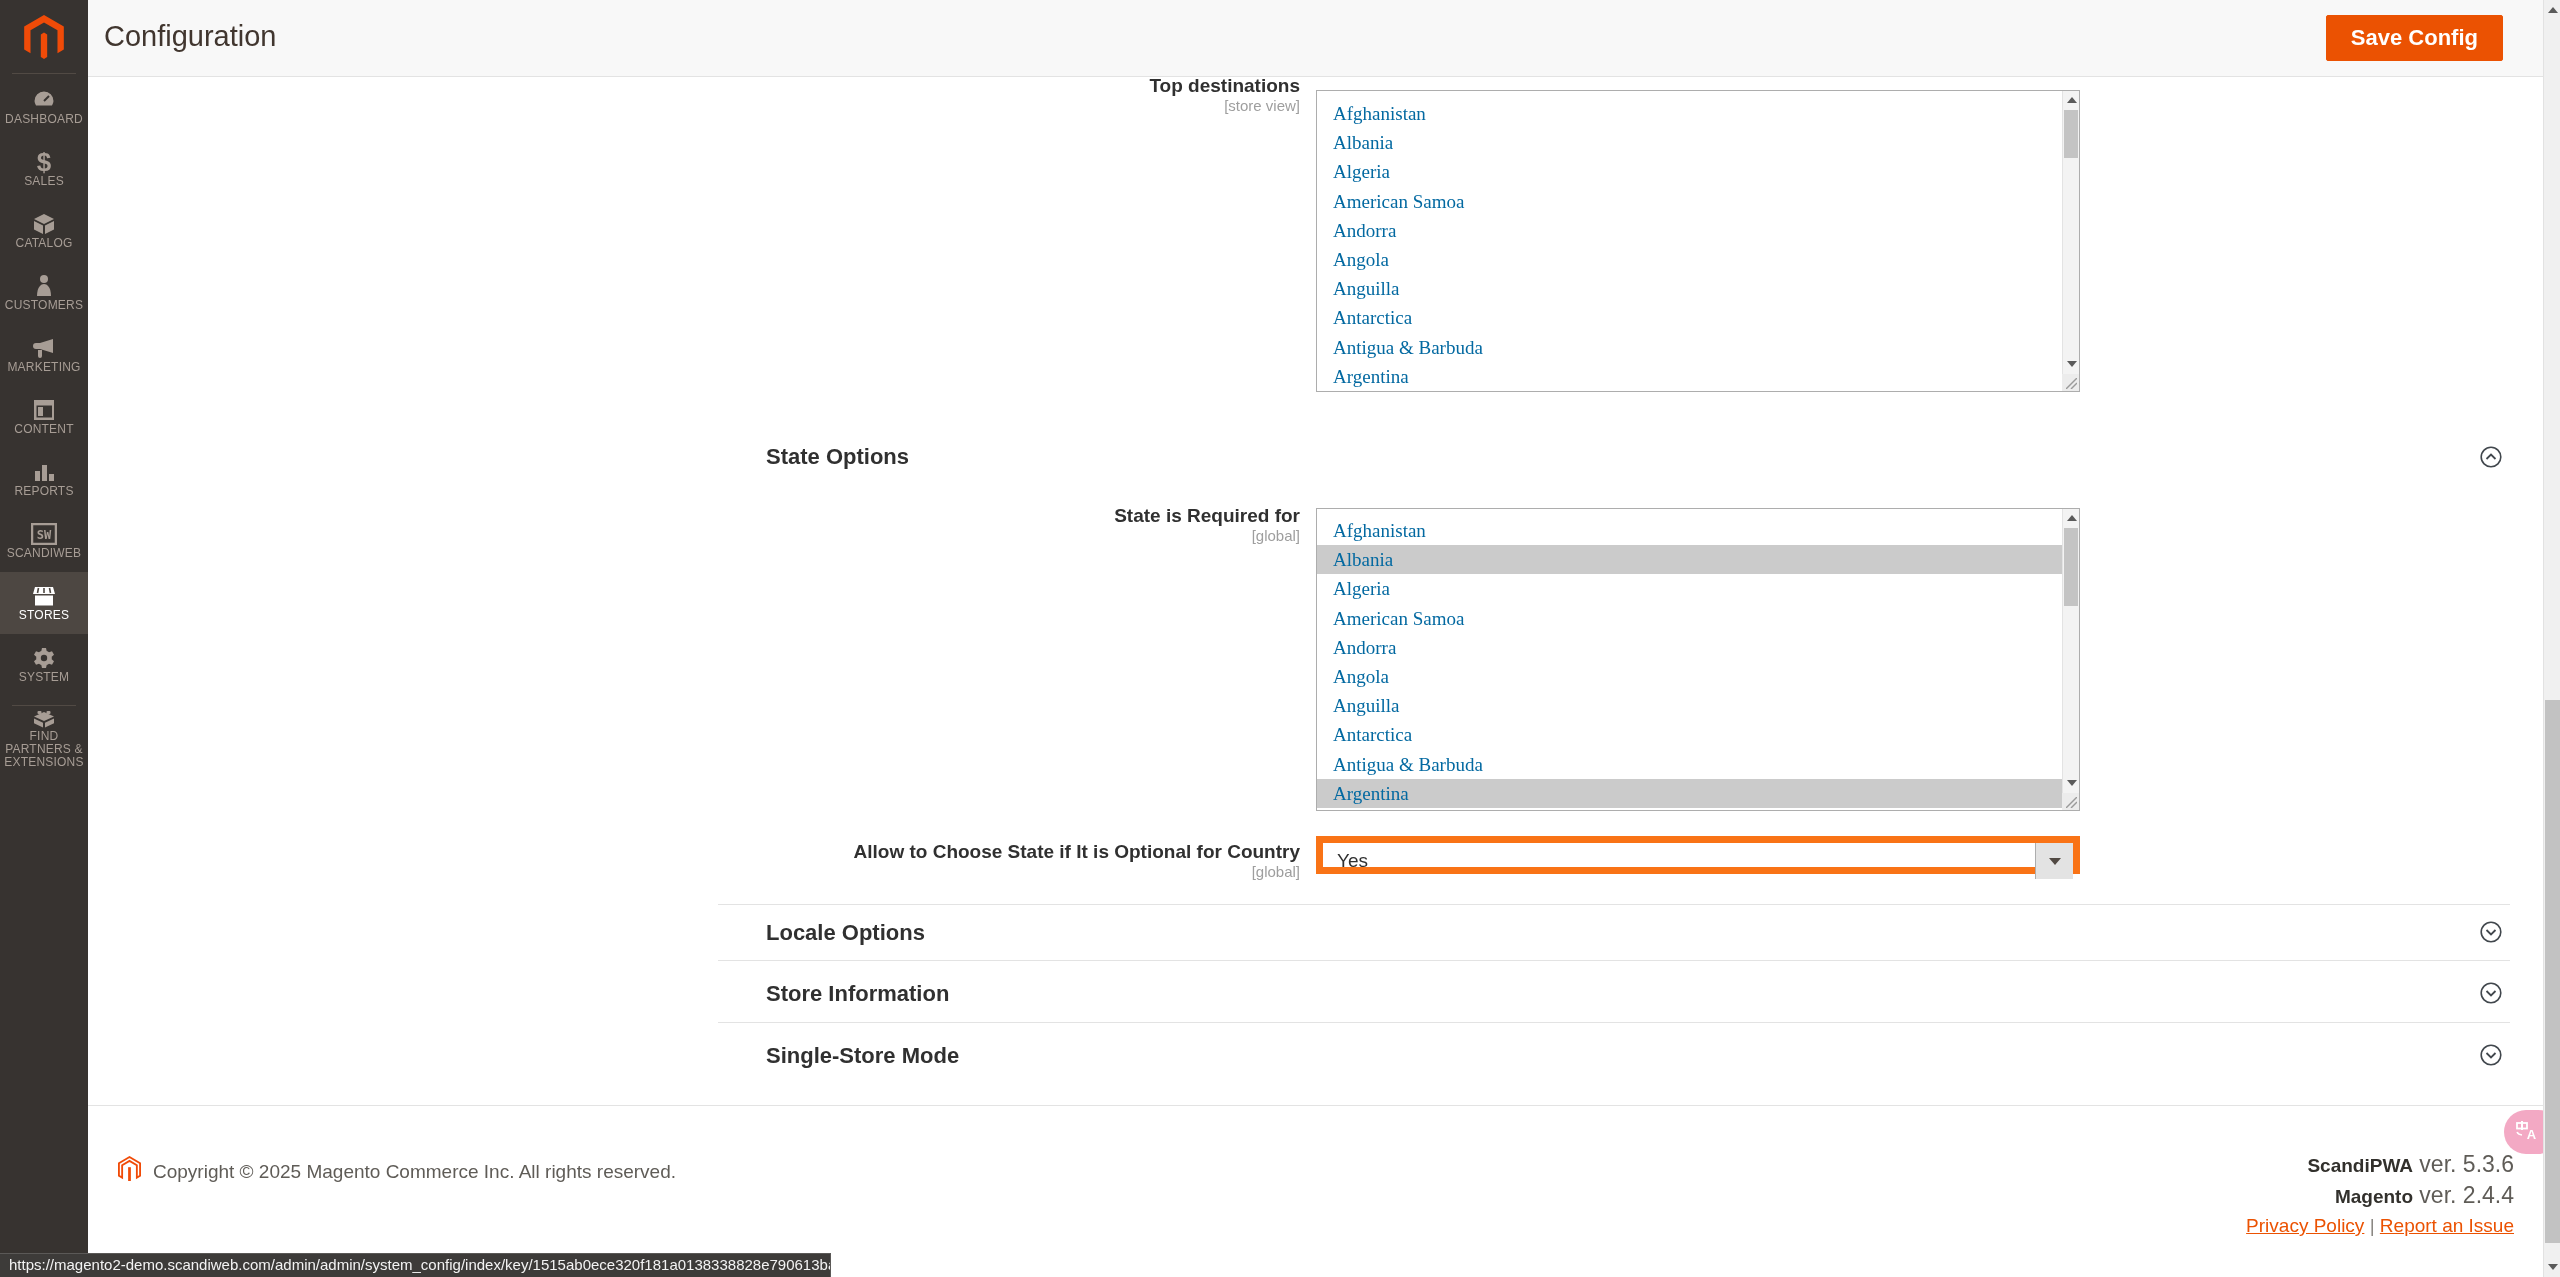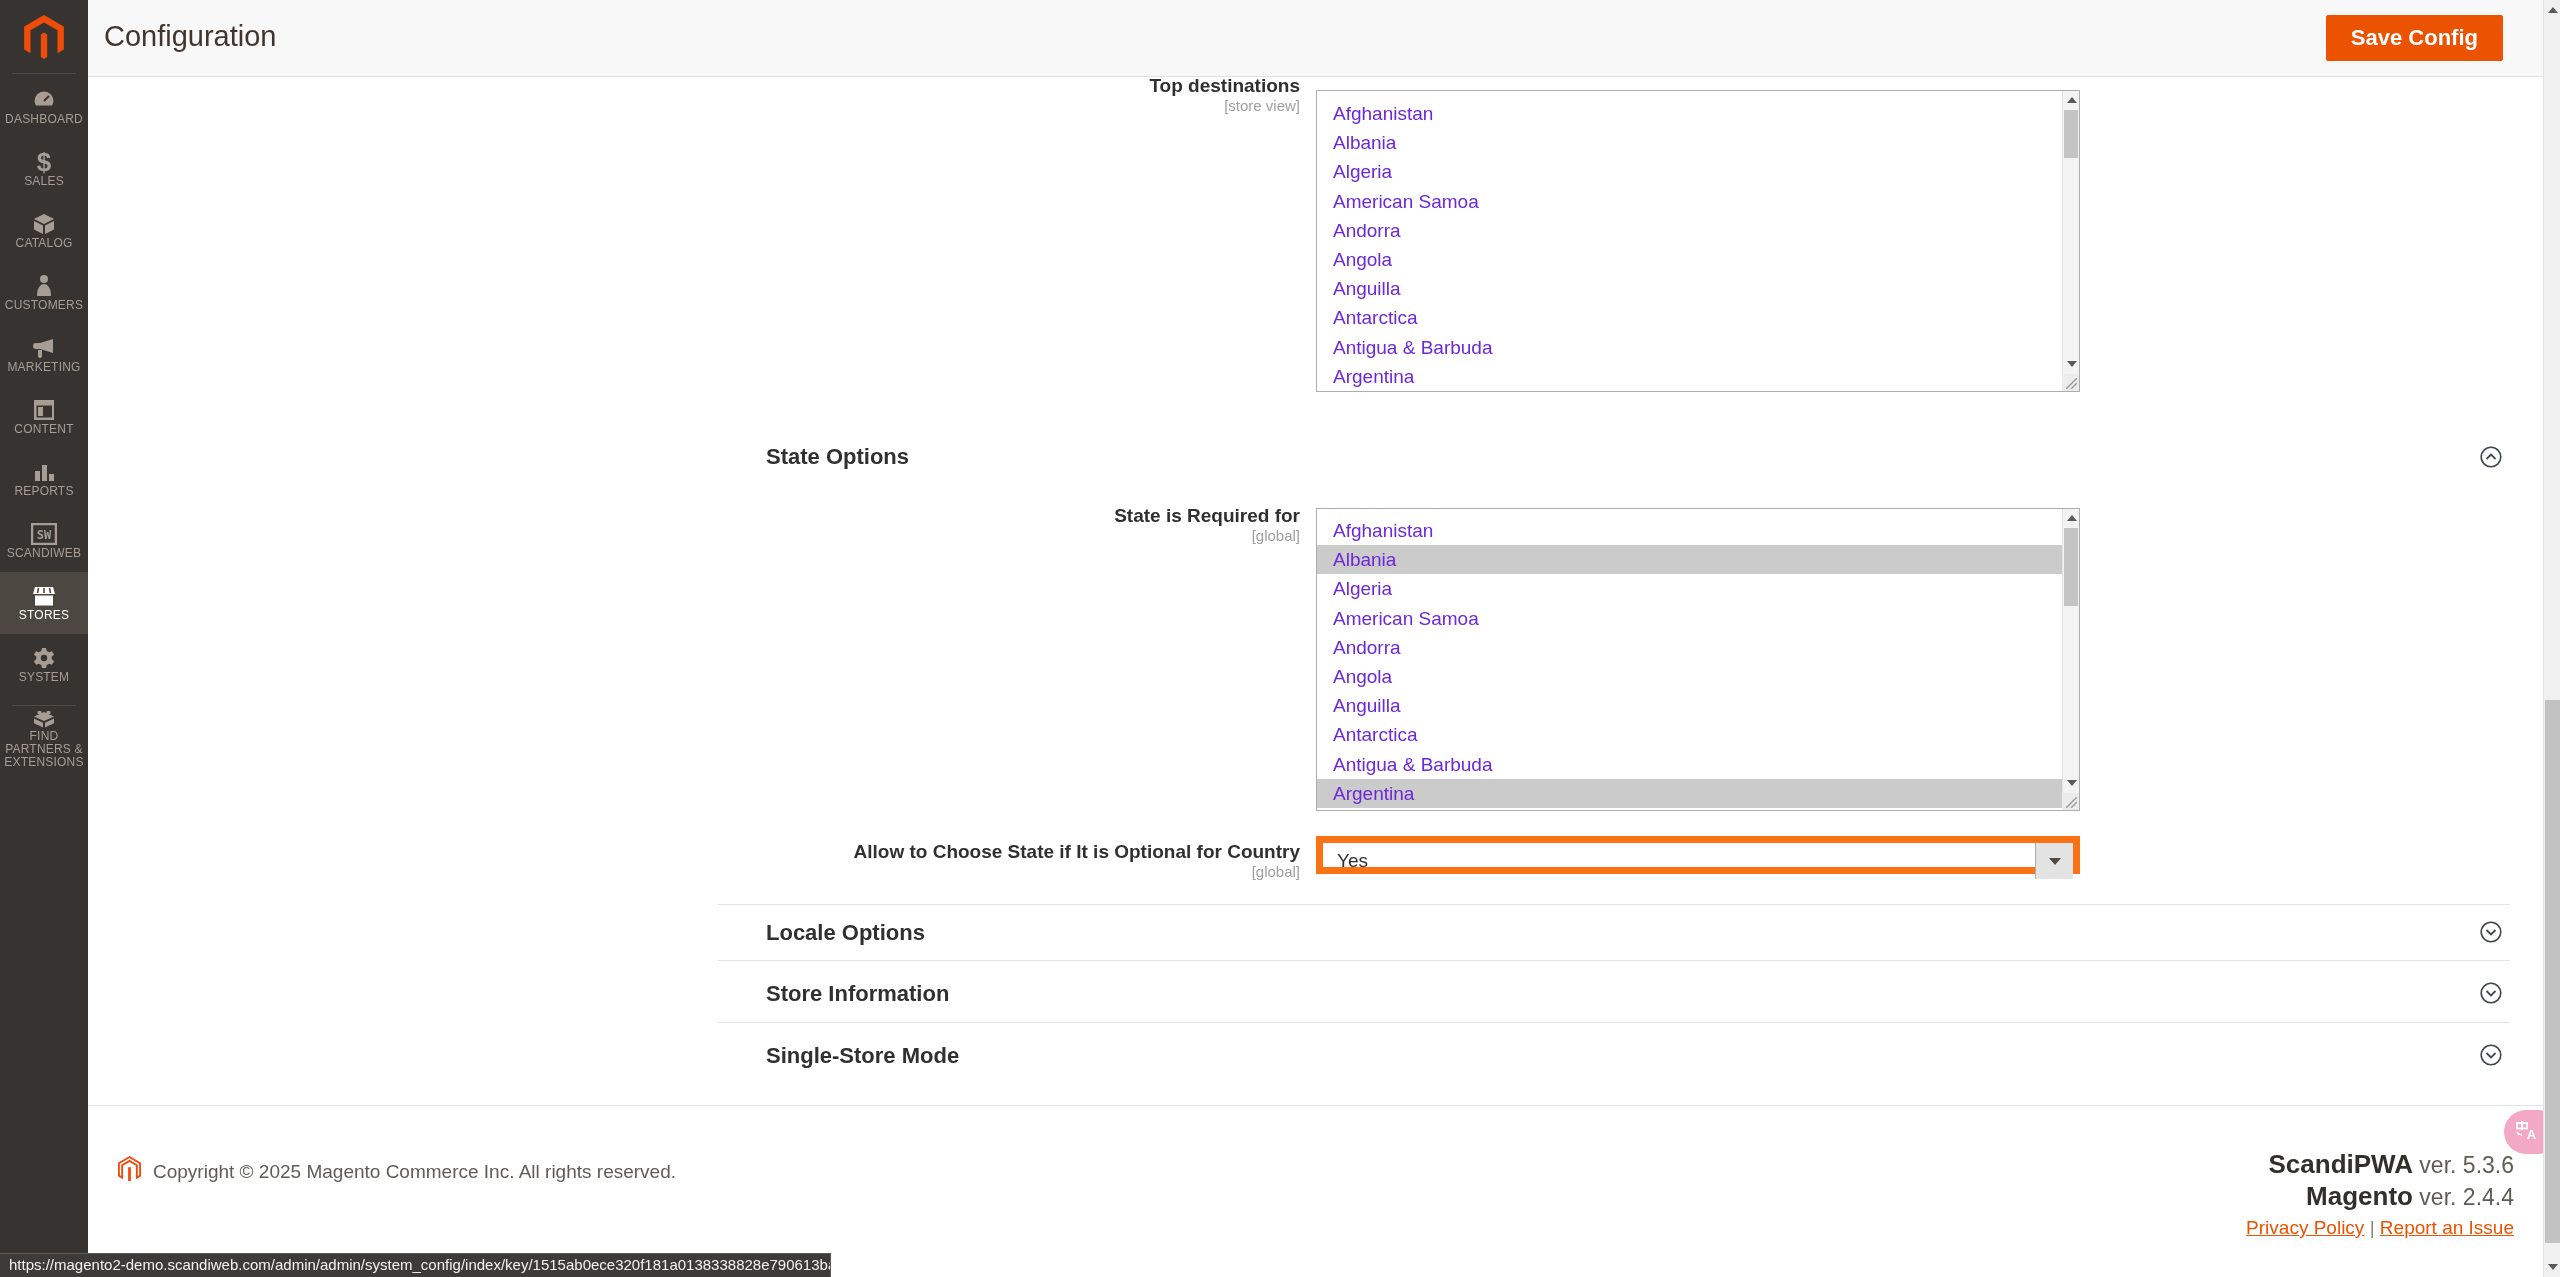--- a/index.html
+++ b/index.html
@@ -25,21 +25,21 @@
   .page-title { position:absolute; left:16px; top:20px; font-size:29px; font-weight:400; color:#41362f; }
   .save-btn { position:absolute; right:40px; top:15px; height:46px; padding:0 24px; background:#eb5202; border:1px solid #eb5202; border-radius:2px; color:#fff; font-size:22px; font-weight:700; font-family:inherit; cursor:pointer; }
 
   
   .field-label { position:absolute; left:500px; width:800px; text-align:right; }
   .field-label .lab { font-size:19px; font-weight:700; color:#303030; line-height:22px; }
   .field-label .scope { font-size:15px; color:#9e9e9e; line-height:18px; }
 
   .listbox { position:absolute; left:1316px; width:764px; background:#fff; border:1px solid #adadad; overflow:hidden; }
   .lb-options { position:absolute; left:0; top:0; right:17px; }
-  .lb-option { height:29.2px; line-height:29.2px; padding-left:16px; font-size:19px; color:#6d28d9; white-space:nowrap; cursor:pointer; }
+  .lb-option { height:29.2px; line-height:29.2px; padding-left:16px; font-size:19px; color:#0369a1; white-space:nowrap; cursor:pointer;font-family:Liberation Serif, serif; }
   .lb-option.selected { background:#cbcbcb; }
 
   .lb-scroll { position:absolute; top:0; right:0; bottom:0; width:17px; background:#f3f3f3; border-left:1px solid #e3e3e3; cursor:pointer; }
   .tri-up { position:absolute; left:4px; width:0; height:0; border-left:5px solid transparent; border-right:5px solid transparent; border-bottom:6px solid #5a5a5a; }
   .tri-down { position:absolute; left:4px; width:0; height:0; border-left:5px solid transparent; border-right:5px solid transparent; border-top:6px solid #5a5a5a; }
   .lb-thumb { position:absolute; left:1px; width:14px; background:#c4c4c4; }
   .lb-grip { position:absolute; bottom:0; right:0; width:17px; height:17px; background:#ececec; }
   .lb-grip svg { position:absolute; right:2px; bottom:2px; }
 
   .section-head { position:absolute; left:738px; font-size:22px; font-weight:700; color:#303030; cursor:pointer;margin-left:28px; }
@@ -50,21 +50,21 @@
   .select-box { position:absolute; left:1316px; top:836px; width:764px; height:38px; background:#fff; border:7px solid #f97316; cursor:pointer; }
   .select-box .sel-val { position:absolute; left:14px; top:0; line-height:36px; font-size:19px; color:#303030; }
   .select-box .sel-btn { position:absolute; right:0; top:0; width:38px; height:36px; background:#e3e3e3; border-left:1px solid #adadad; }
   .sel-caret { position:absolute; left:13px; top:15px; width:0; height:0; border-left:6px solid transparent; border-right:6px solid transparent; border-top:7px solid #514943; }
 
   
   .footer-border { position:absolute; left:88px; top:1105px; width:2455px; height:1px; background:#e3e3e3; }
   .copyright { position:absolute; left:118px; top:1156px; display:flex; align-items:center; gap:12px; }
   .copyright .cp-text { font-size:19px; color:#5f5c57; }
   .foot-right { position:absolute; right:46px; top:1150px; text-align:right; line-height:28px; }
-  .foot-right .b { font-weight:700; color:#32302c; font-size:26px; }
+  .foot-right .b { font-weight:700; color:#32302c; font-size:19px; }
   .foot-right .n { color:#5f5c57; font-size:23px; }
   .foot-links { font-size:19px; }
   .foot-links a { color:#eb5202; text-decoration:underline; cursor:pointer; }
   .foot-links .sep { color:#8a8782; }
 
   
   .translate-pill { position:absolute; left:2504px; top:1110px; width:56px; height:44px; border-radius:22px; background:#f3a9c4; z-index:6; cursor:pointer; display:flex; align-items:center; justify-content:flex-start; padding-left:10px; }
 
   
   .status-bar { position:absolute; left:0; top:1253px; width:831px; height:24px; background:#3d3b39; border:1px solid #5b5957; border-left:none; border-bottom:none; z-index:9; color:#f3f3f3; font-size:15px; line-height:22px; padding:0 9px; white-space:nowrap; overflow:hidden; }

